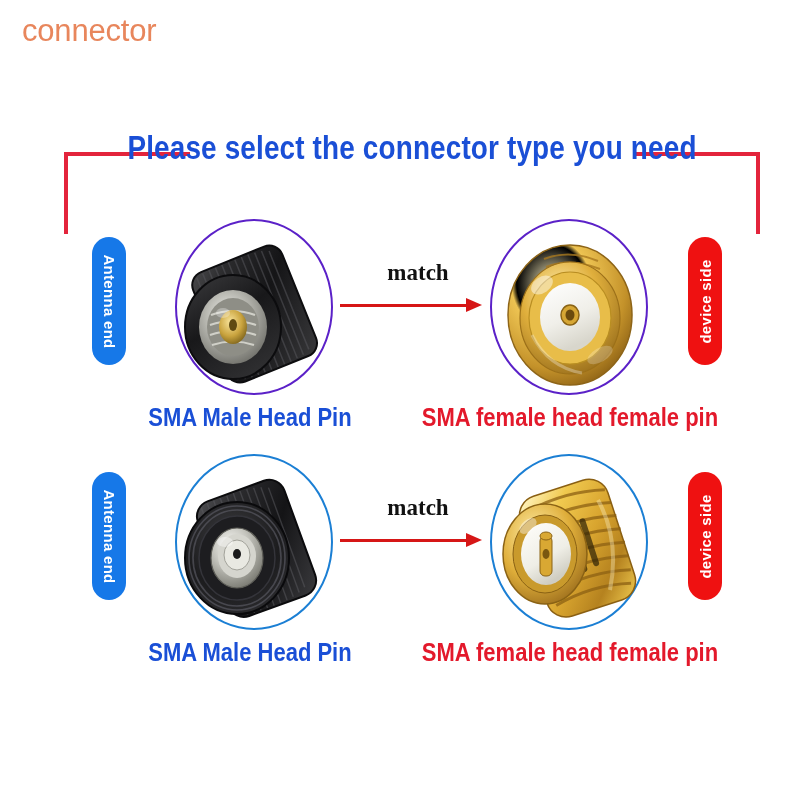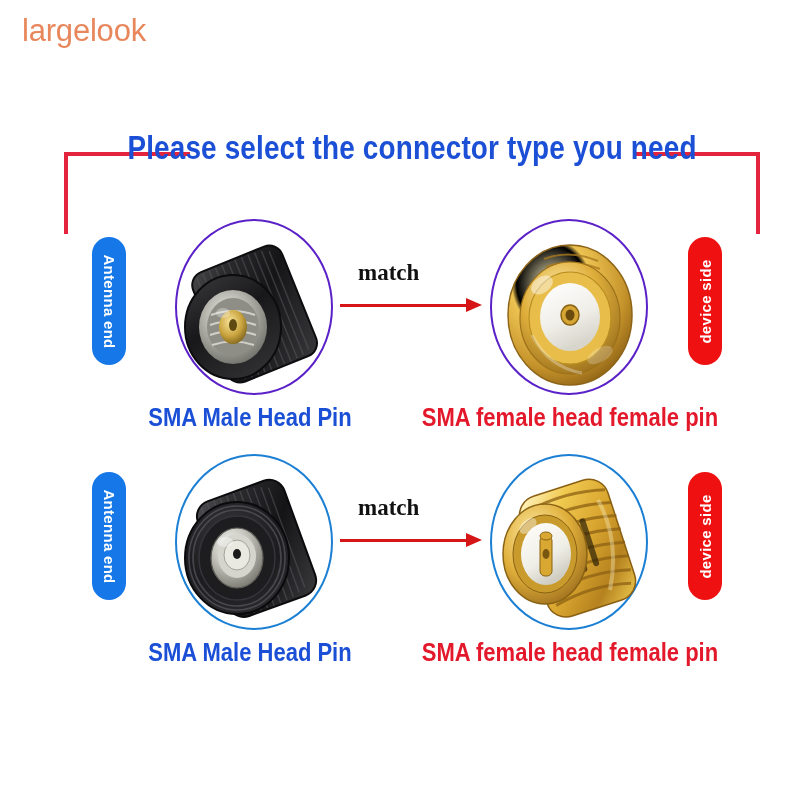--- a/index.html
+++ b/index.html
@@ -139,20 +139,21 @@
   }
   .caption-left  { left: 80px;  color: #1a4fd6; }
   .caption-right { left: 400px; color: #e3192b; }
 
   
   .match-word {
     position: absolute;
     left: 358px;
     top: 45px;
     width: 120px;
+    text-align: center;
     font-size: 23px;
     font-weight: 700;
     color: #111111;
     font-family: "Liberation Serif", serif;
   }
   .arrow-shaft {
     position: absolute;
     left: 340px;
     top: 89px;
     width: 130px;
@@ -165,21 +166,21 @@
     top: 83px;
     width: 0; height: 0;
     border-top: 7px solid transparent;
     border-bottom: 7px solid transparent;
     border-left: 16px solid #d61616;
   }
 </style>
 </head>
 <body>
 
-<div class="watermark">largelook</div>
+<div class="watermark">connector</div>
 
 <div class="header-zone">
   <div class="bracket-line bk-top-left"></div>
   <div class="bracket-line bk-left-vert"></div>
   <div class="bracket-line bk-top-right"></div>
   <div class="bracket-line bk-right-vert"></div>
   <div class="title">Please select the connector type you need</div>
 </div>
 
 <div class="row" id="row-1">

